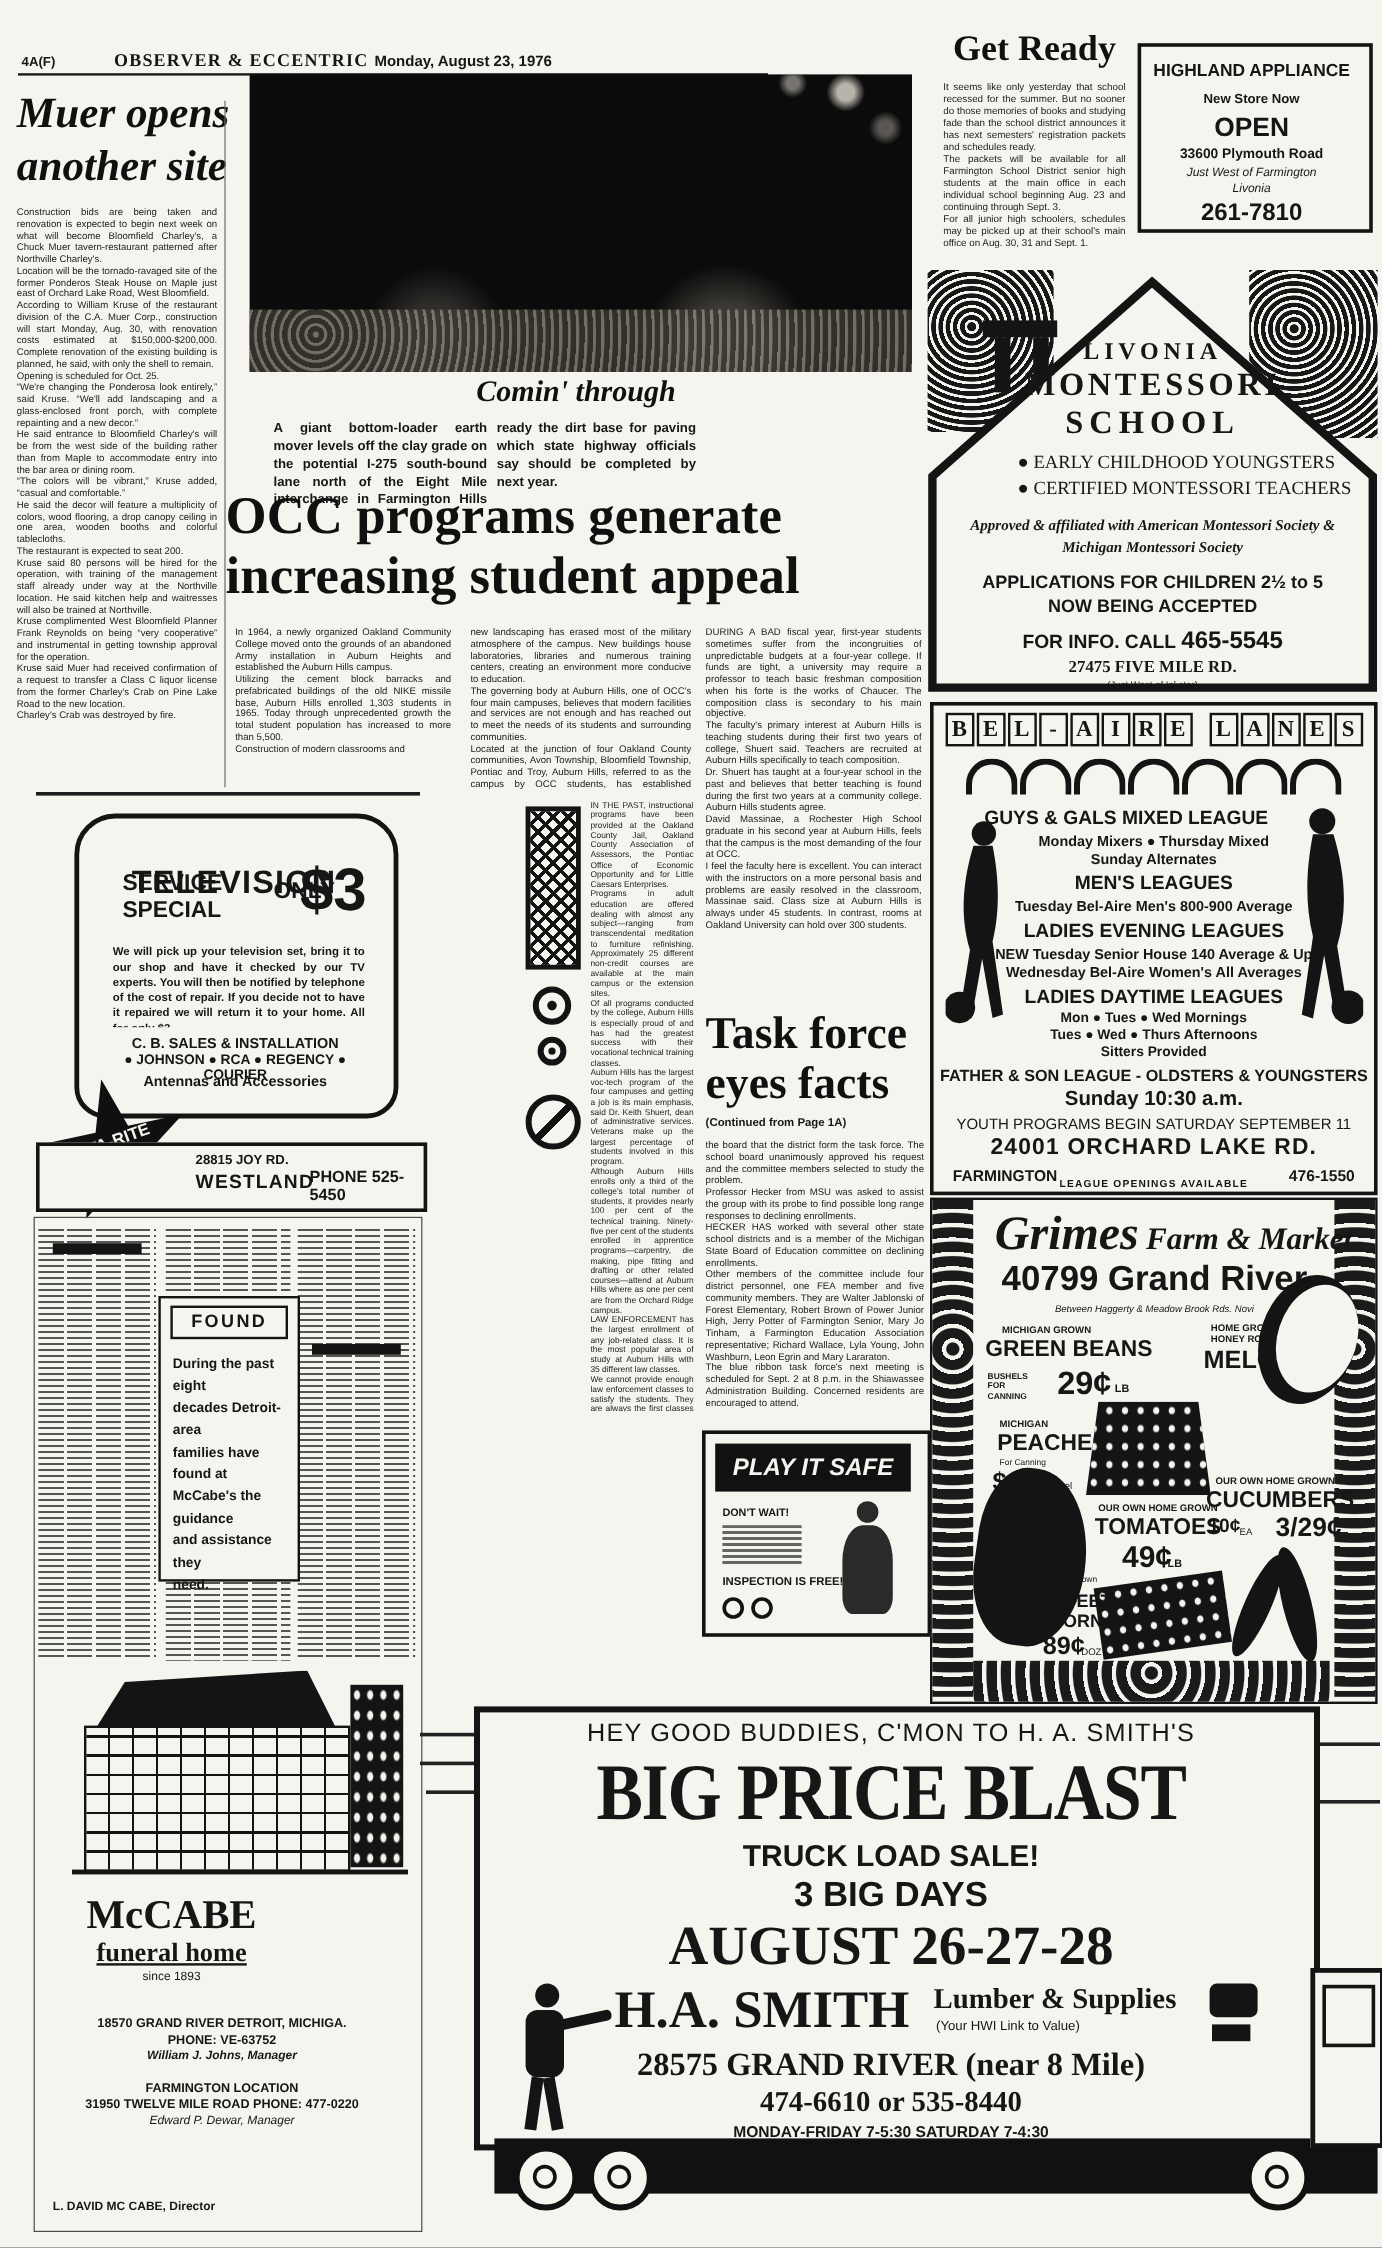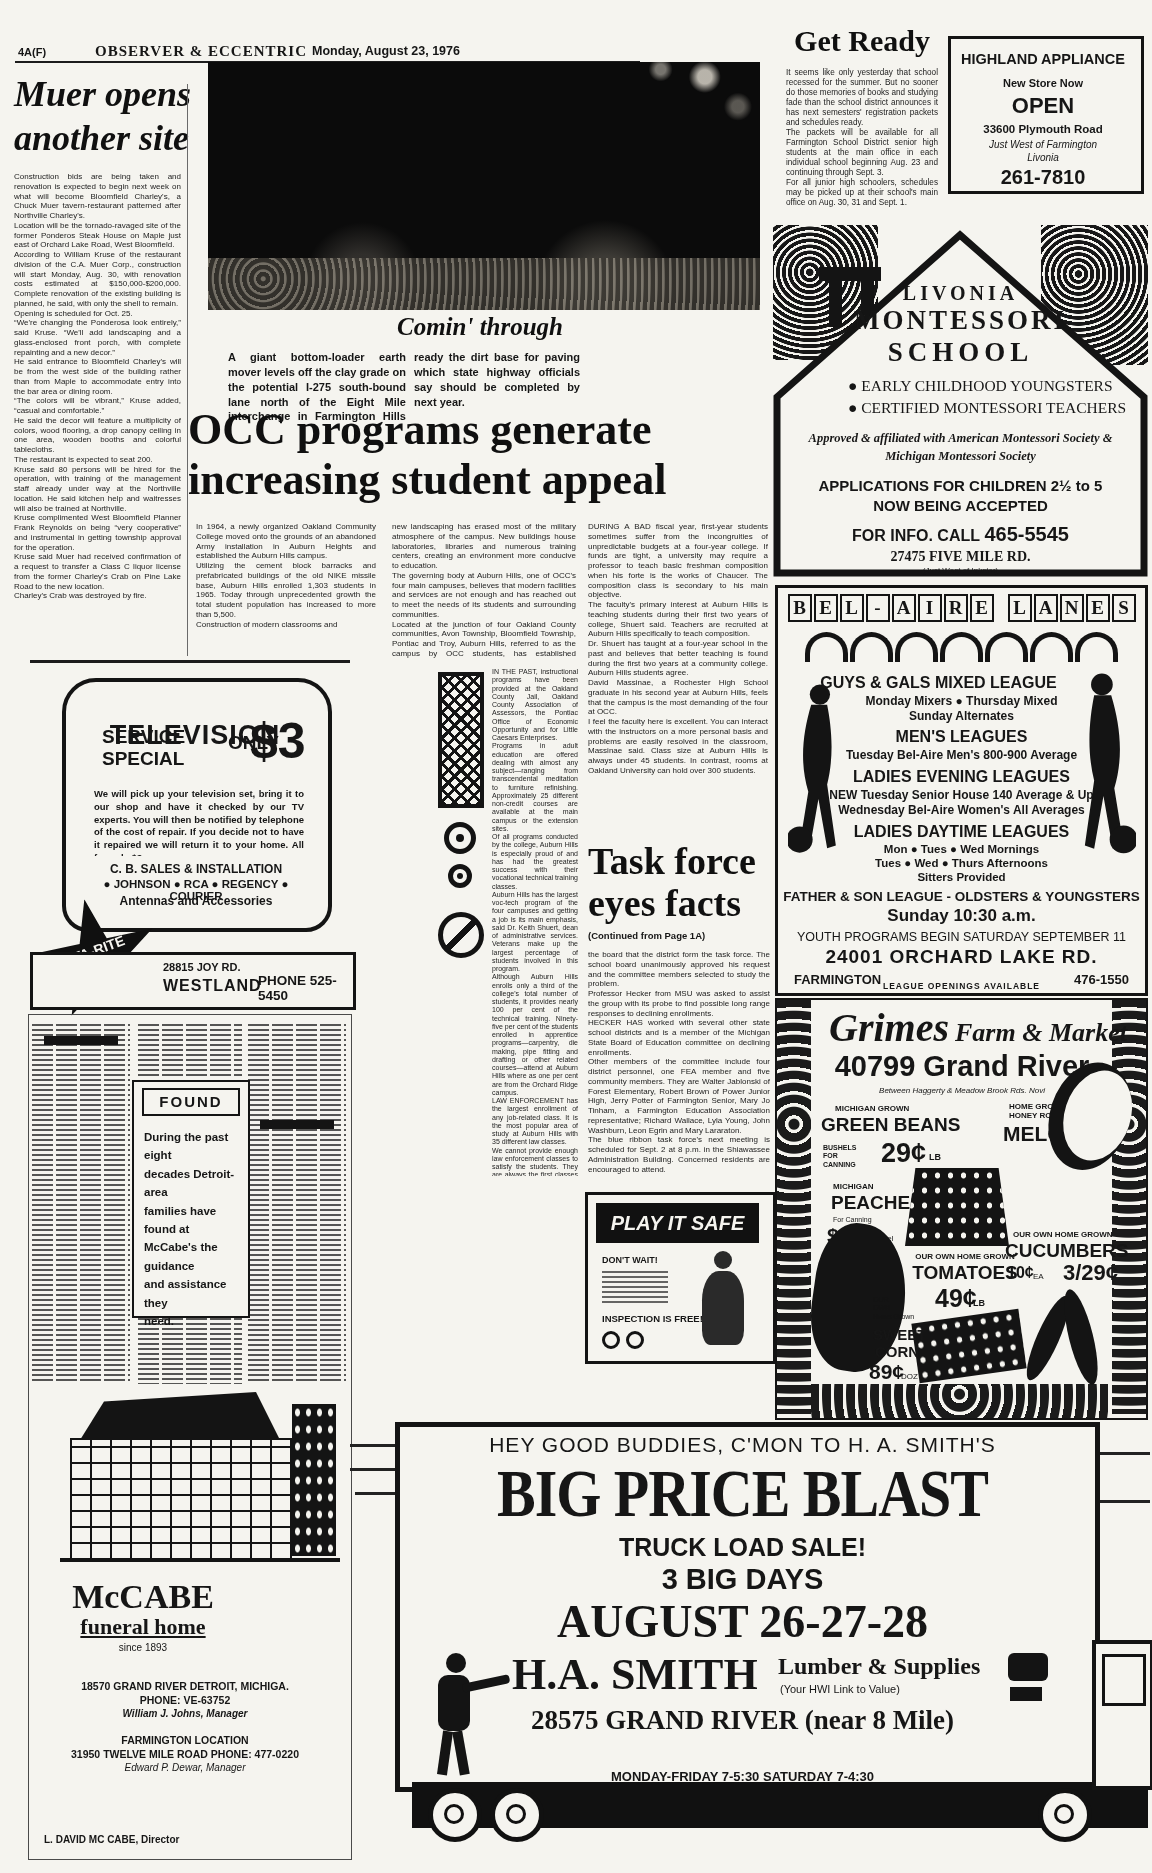--- a/index.html
+++ b/index.html
@@ -357,20 +357,21 @@
       <div class="abs" style="left:42px;top:26px;width:48px;height:9px;background:#141414;transform:rotate(-12deg);border-radius:4px;"></div>
       <div class="abs" style="left:20px;top:78px;width:10px;height:44px;background:#141414;transform:rotate(8deg);"></div>
       <div class="abs" style="left:36px;top:78px;width:10px;height:44px;background:#141414;transform:rotate(-10deg);"></div>
     </div>
     <span class="abs serif" style="left:112px;top:222px;font-size:44px;font-weight:bold;">H.A. SMITH</span>
     <span class="abs serif b" style="left:378px;top:226px;font-size:24px;">Lumber &amp; Supplies</span>
     <span class="abs" style="left:380px;top:256px;font-size:11px;">(Your HWI Link to Value)</span>
     <div class="abs" style="left:608px;top:226px;width:40px;height:28px;background:#141414;border-radius:6px;"></div>
     <div class="abs" style="left:610px;top:260px;width:32px;height:14px;background:#141414;"></div>
     <div class="abs serif b ctr" style="left:60px;top:278px;width:565px;font-size:27px;">28575 GRAND RIVER (near 8 Mile)</div>
+    <div class="abs serif b ctr" style="left:60px;top:312px;width:565px;font-size:24px;">474-6610 or 535-8440</div>
     <div class="abs b ctr" style="left:60px;top:342px;width:565px;font-size:13px;">MONDAY-FRIDAY 7-5:30  SATURDAY 7-4:30</div>
   </div>
   <div class="abs" style="left:412px;top:1782px;width:736px;height:46px;background:#111;"></div>
   <div class="abs" style="left:1092px;top:1640px;width:54px;height:142px;border:4px solid #141414;background:#f5f4ef;">
     <div class="abs" style="left:6px;top:10px;width:38px;height:46px;border:3px solid #141414;background:#f5f4ef;"></div>
   </div>
   <div class="wheel" style="left:428px;top:1788px;width:44px;height:44px;">
       <div class="hub" style="left:11px;top:11px;width:14px;height:14px;"></div>
     </div>
   <div class="wheel" style="left:490px;top:1788px;width:44px;height:44px;">

